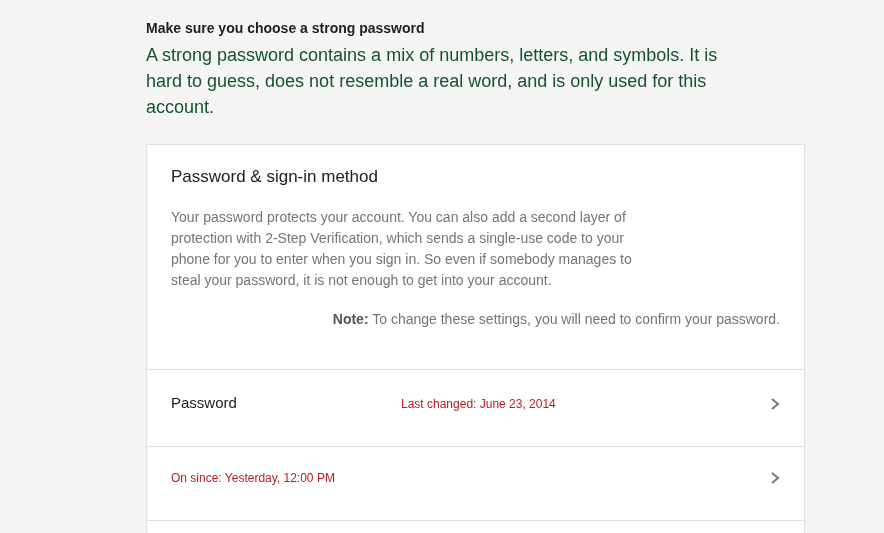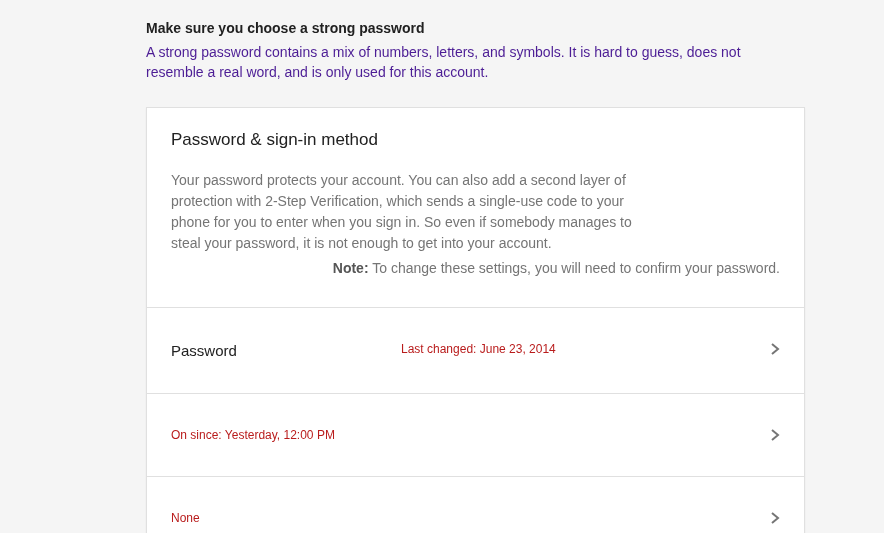--- a/index.html
+++ b/index.html
@@ -17,22 +17,22 @@
     margin: 0 0 24px 146px;
     width: 600px;
   }
   .intro-title {
     font-size: 14px;
     font-weight: bold;
     color: #212121;
     margin-bottom: 6px;
   }
   .intro-body {
-    font-size: 14px;
-    color: #4c1d95;
+    font-size: 18px;
+    color: #14532d;
     line-height: 1.45;
   }
   .card {
     background: #fff;
     width: 659px;
     margin-left: 146px;
     border: 1px solid #e0e0e0;
     box-shadow: 0 1px 2px rgba(0,0,0,0.05);
   }
   .card-header {
@@ -41,38 +41,39 @@
   .card-title {
     font-size: 17px;
     color: #212121;
     margin-bottom: 20px;
   }
   .card-desc {
     font-size: 14px;
     color: #757575;
     line-height: 1.5;
     max-width: 470px;
-    margin-bottom: 4px;
+    margin-bottom: 18px;
   }
   .card-note {
     font-size: 14px;
     color: #757575;
     line-height: 1.5;
     text-align: right;
   }
   .card-note b {
     color: #555;
     font-weight: bold;
   }
   .row {
     display: flex;
-    align-items: flex-start;
-    padding: 34px 24px;
+    align-items: flex-end;
+    padding: 24px 24px;
     border-top: 1px solid #e0e0e0;
     cursor: pointer;
+    margin-top: 11px;
   }
   .row:first-of-type {
     border-top: none;
   }
   .row-label {
     flex: 0 0 230px;
     font-size: 15px;
     color: #212121;
   }
   .row-value {

